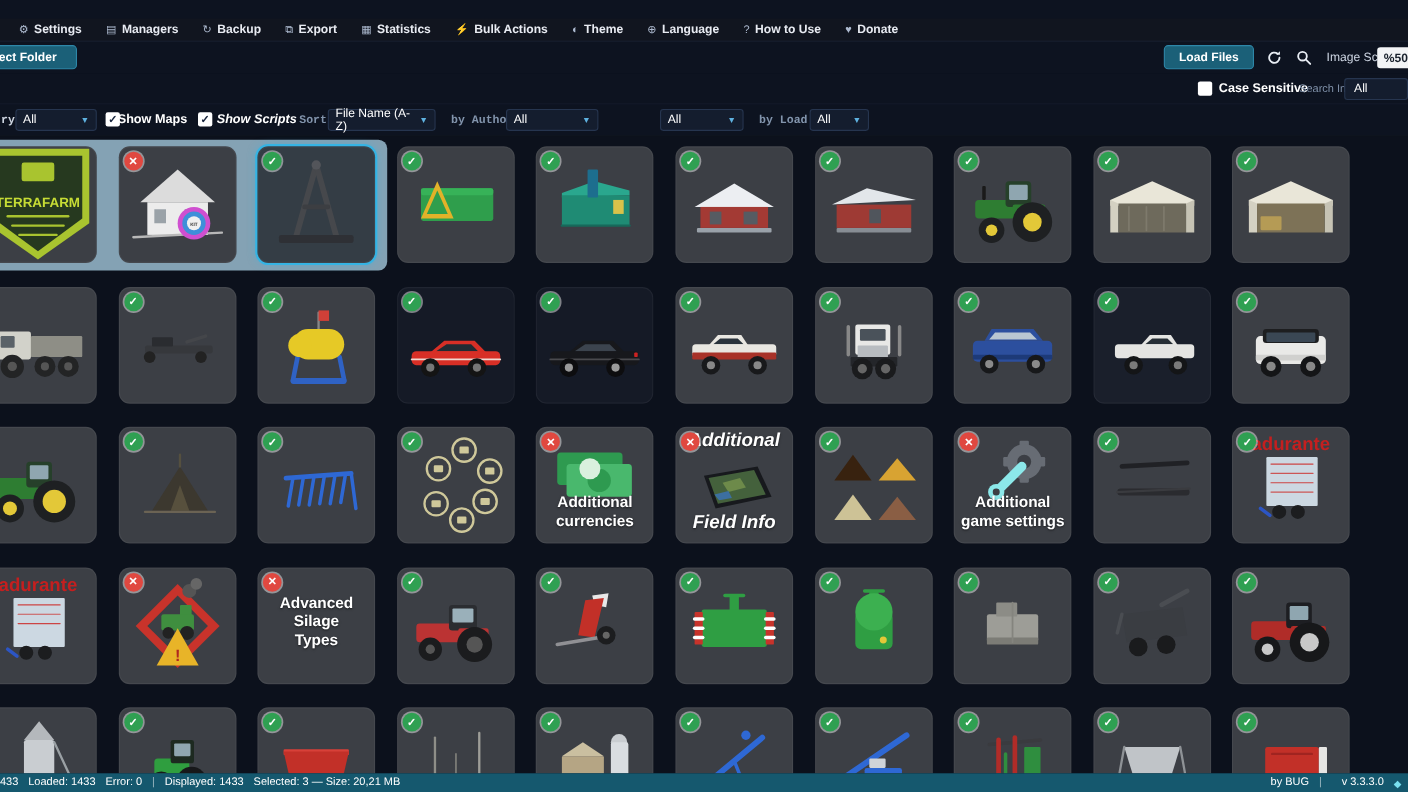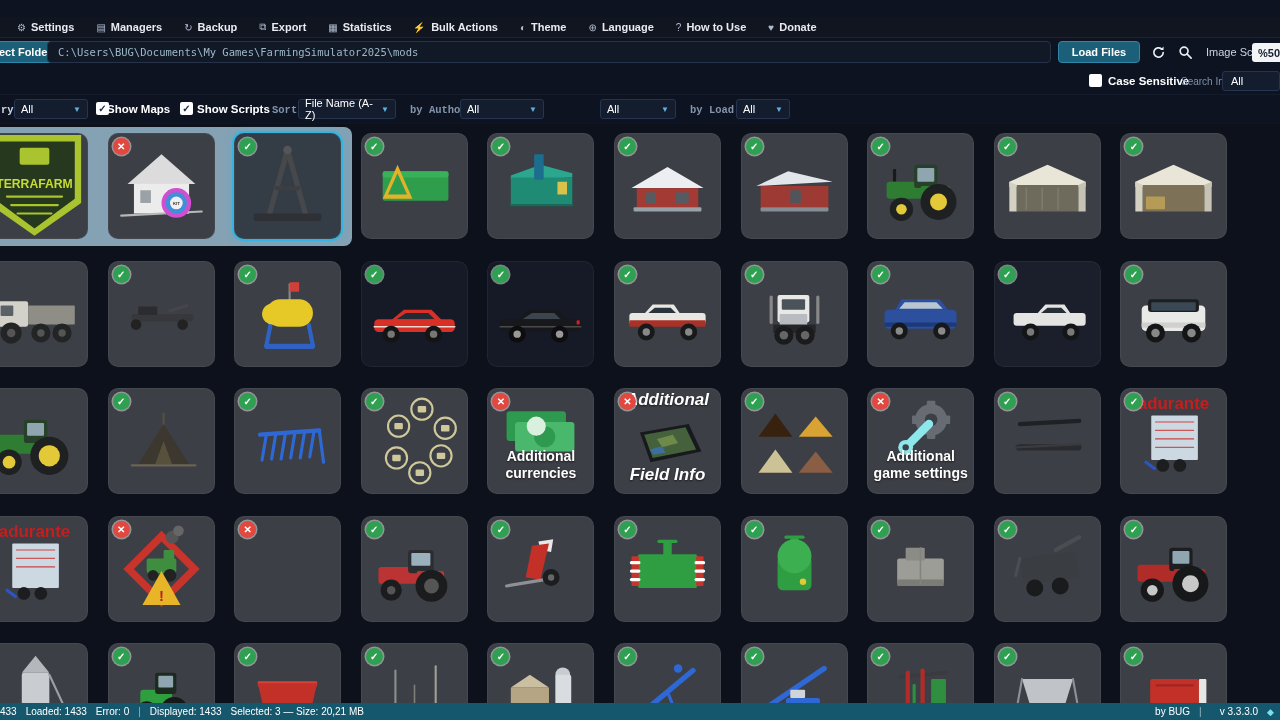--- a/index.html
+++ b/index.html
@@ -124,21 +124,20 @@
         <span>How to Use</span>
       </span>
       <span class="mi">
         <span class="mico">♥</span>
         <span>Donate</span>
       </span>
     </div>
 
   <div class="row1">
     <div class="btn selfolder">Select Folder</div>
-    <div class="pathinput">C:\Users\BUG\Documents\My Games\FarmingSimulator2025\mods</div>
     <div class="btn loadfiles">Load Files</div>
     <div class="iconbtn" style="left:1146px;">
       <svg width="15" height="15" viewBox="0 0 16 16">
         <path d="M13 8a5 5 0 1 1-1.8-3.85" fill="none" stroke="#e8edf4" stroke-width="1.8" stroke-linecap="round"></path>
         <path d="M13.4 1.6 L13.4 5.2 L9.8 5.2 Z" fill="#e8edf4"></path>
       </svg>
     </div>
     <div class="iconbtn" style="left:1173px;">
       <svg width="15" height="15" viewBox="0 0 16 16">
         <circle cx="6.5" cy="6.5" r="4.2" fill="none" stroke="#e8edf4" stroke-width="1.8"></circle>
@@ -158,21 +157,21 @@
 
   <div class="row3">
     <span class="glabel" style="left:1px; color:#cfd6e2;">ry</span>
     <div class="dd" style="left:14px; width:74px;">
       <span>All</span>
         <span class="arrow">▼</span>
     </div>
     <span class="cb cbpos" style="left:96px;">✓</span>
     <span class="wlabel" style="left:107px;">Show Maps</span>
     <span class="cb cbpos" style="left:180px;">✓</span>
-    <span class="wlabel" style="left:197px;">Show Scripts</span>
+    <span class="wlabel" style="left:197px;font-style:italic;">Show Scripts</span>
     <span class="glabel" style="left:272px;">Sort</span>
     <div class="dd" style="left:298px; width:98px;">
       <span>File Name (A-Z)</span>
         <span class="arrow">▼</span>
     </div>
     <span class="glabel" style="left:410px;">by Author</span>
     <div class="dd" style="left:460px; width:84px;">
       <span>All</span>
         <span class="arrow">▼</span>
     </div>
@@ -568,20 +567,23 @@
           <rect x="36" y="40" width="28" height="14" rx="2" fill="#3f8e3f"></rect>
           <circle cx="42" cy="56" r="5" fill="#222222"></circle>
           <circle cx="58" cy="56" r="6" fill="#222222"></circle>
           <polygon points="50,52 68,84 32,84" fill="#e8b428"></polygon>
           <text x="50" y="80" font-size="14" font-weight="bold" font-style="normal" text-anchor="middle" fill="#b02820">!</text>
         </svg>
         <div class="badge err">✕</div>
       </div>
       <div class="tile" style="left: 234.2px; top: 391.5px;">
         <svg viewBox="0 0 100 100"></svg>
+        <div class="tlabel" style="top: 24px; font-size: 14px;">Advanced
+Silage
+Types</div>
         <div class="badge err">✕</div>
       </div>
       <div class="tile" style="left: 360.8px; top: 391.5px;">
         <svg viewBox="0 0 100 100">
           <rect x="16" y="48" width="38" height="16" rx="3" fill="#bb3333"></rect>
           <rect x="44" y="32" width="24" height="22" rx="3" fill="#2b2d31"></rect>
           <rect x="47" y="35" width="18" height="12" rx="1" fill="#9ab0ba"></rect>
           <rect x="52" y="52" width="26" height="10" rx="2" fill="#bb3333"></rect>
           <circle cx="66" cy="66" r="15" fill="#1b1c1e"></circle>
           <circle cx="66" cy="66" r="7" fill="#555555"></circle>

